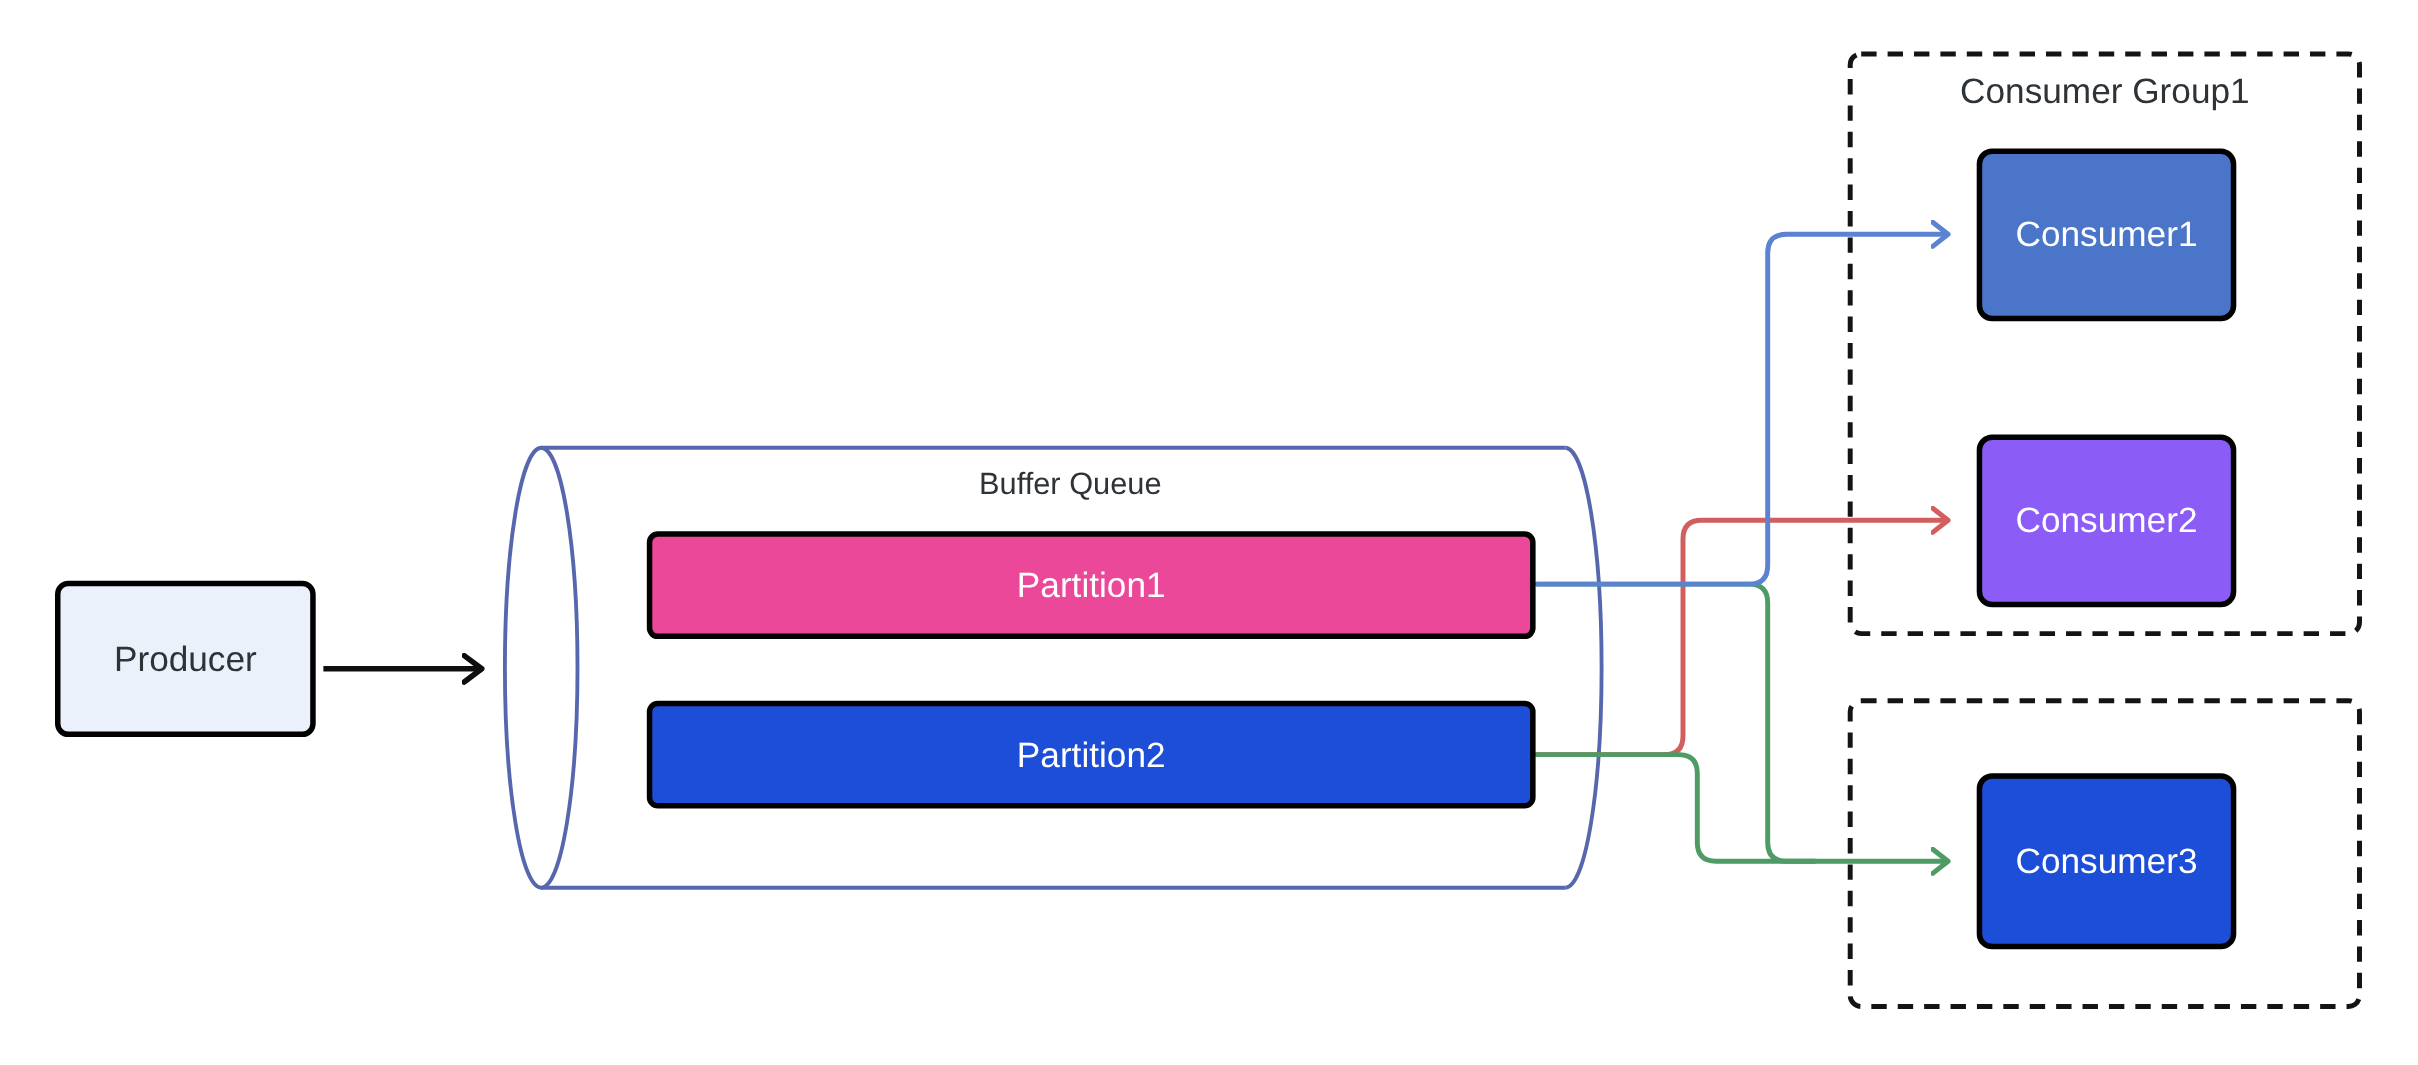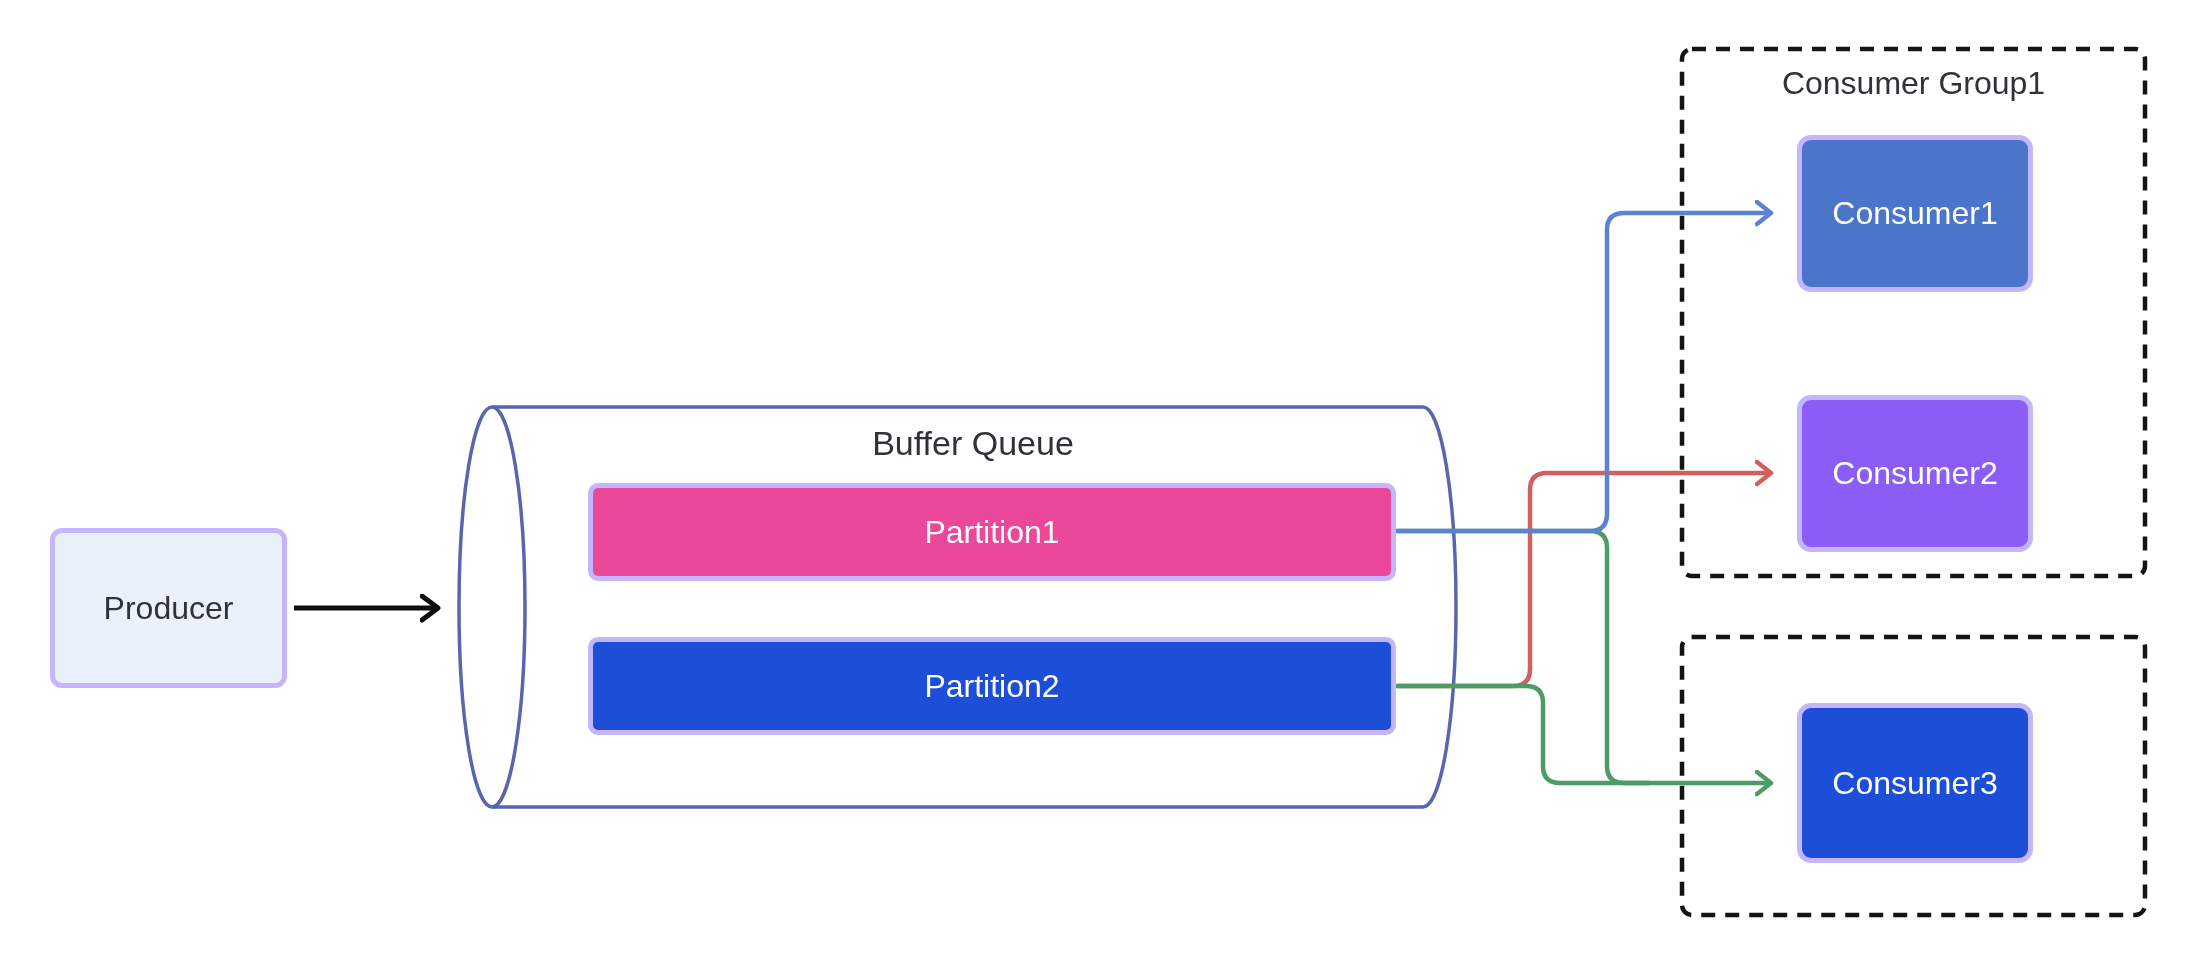--- a/index.html
+++ b/index.html
@@ -11,21 +11,21 @@
     overflow:hidden;
   }
   .abs{position:absolute;}
   svg.overlay{position:absolute;left:0;top:0;z-index:2;pointer-events:none;}
   .layer-groups{z-index:1;}
   .layer-boxes{z-index:3;}
 
   .node{
     position:absolute;
     box-sizing:border-box;
-    border:5px solid #c4b5fd;
+    border:5px solid #000000;
     display:flex;align-items:center;justify-content:center;
     font-size:32px;
     color:#ffffff;
   }
   .producer{
     border-radius:12px;
     color:#2e3338;
   }
   .partition{border-radius:10px;}
   .consumer{border-radius:14px;}
@@ -38,21 +38,21 @@
   .group-title{
     position:absolute;
     left:0;right:0;top:18px;
     text-align:center;
     font-size:32px;
     color:#2e3338;
   }
   .buffer-title{
     position:absolute;
     text-align:center;
-    font-size:34px;
+    font-size:28px;
     color:#2e3338;
     z-index:3;
   }
 </style>
 </head>
 <body>
 
 <div id="canvas">
 
   <div class="layer-groups abs" style="left:0;top:0;width:2198px;height:968px;border-radius:27px;">
@@ -90,21 +90,21 @@
     <path d="M 294 608 H 436" fill="none" stroke-width="5" marker-end="url(#arrow-black)" stroke="#0e0e0e"></path>
 
     <path d="M 1397 686 H 1513 Q 1530 686 1530 669 V 490 Q 1530 473 1547 473 H 1770" fill="none" stroke-width="4.5" stroke-linecap="round" marker-end="url(#arrow-red)" stroke="#d25f5f"></path>
     <path d="M 1397 686 H 1526 Q 1543 686 1543 703 V 766 Q 1543 783 1560 783 H 1650" fill="none" stroke-width="4.5" stroke-linecap="round" stroke="#4e9b66"></path>
     <path d="M 1397 531 H 1590 Q 1607 531 1607 548 V 766 Q 1607 783 1624 783 H 1770" fill="none" stroke-width="4.5" stroke-linecap="round" marker-end="url(#arrow-green)" stroke="#4e9b66"></path>
     <path d="M 1397 531 H 1590 Q 1607 531 1607 514 V 230 Q 1607 213 1624 213 H 1770" fill="none" stroke-width="4.5" stroke-linecap="round" marker-end="url(#arrow-blue)" stroke="#5b83d1"></path>
   </svg>
 
   <div class="layer-boxes abs" style="left:0;top:0;width:2198px;height:968px;">
 
-    <div class="node producer" style="left: 50px; top: 528px; width: 237px; height: 160px; background-color: rgb(235, 241, 250);">
+    <div class="node producer" style="left: 50px; top: 528px; width: 237px; height: 142px; background-color: rgb(235, 241, 250);">
       <span>Producer</span>
     </div>
 
     <div class="buffer-title" style="left:573px;top:424px;width:800px;">Buffer Queue</div>
 
     <div class="node partition" style="left: 588px; top: 483px; width: 808px; height: 98px; background-color: #ec4899;">
       <span>Partition1</span>
     </div>
 
     <div class="node partition" style="left: 588px; top: 637px; width: 808px; height: 98px; background-color: #1d4ed8;">

